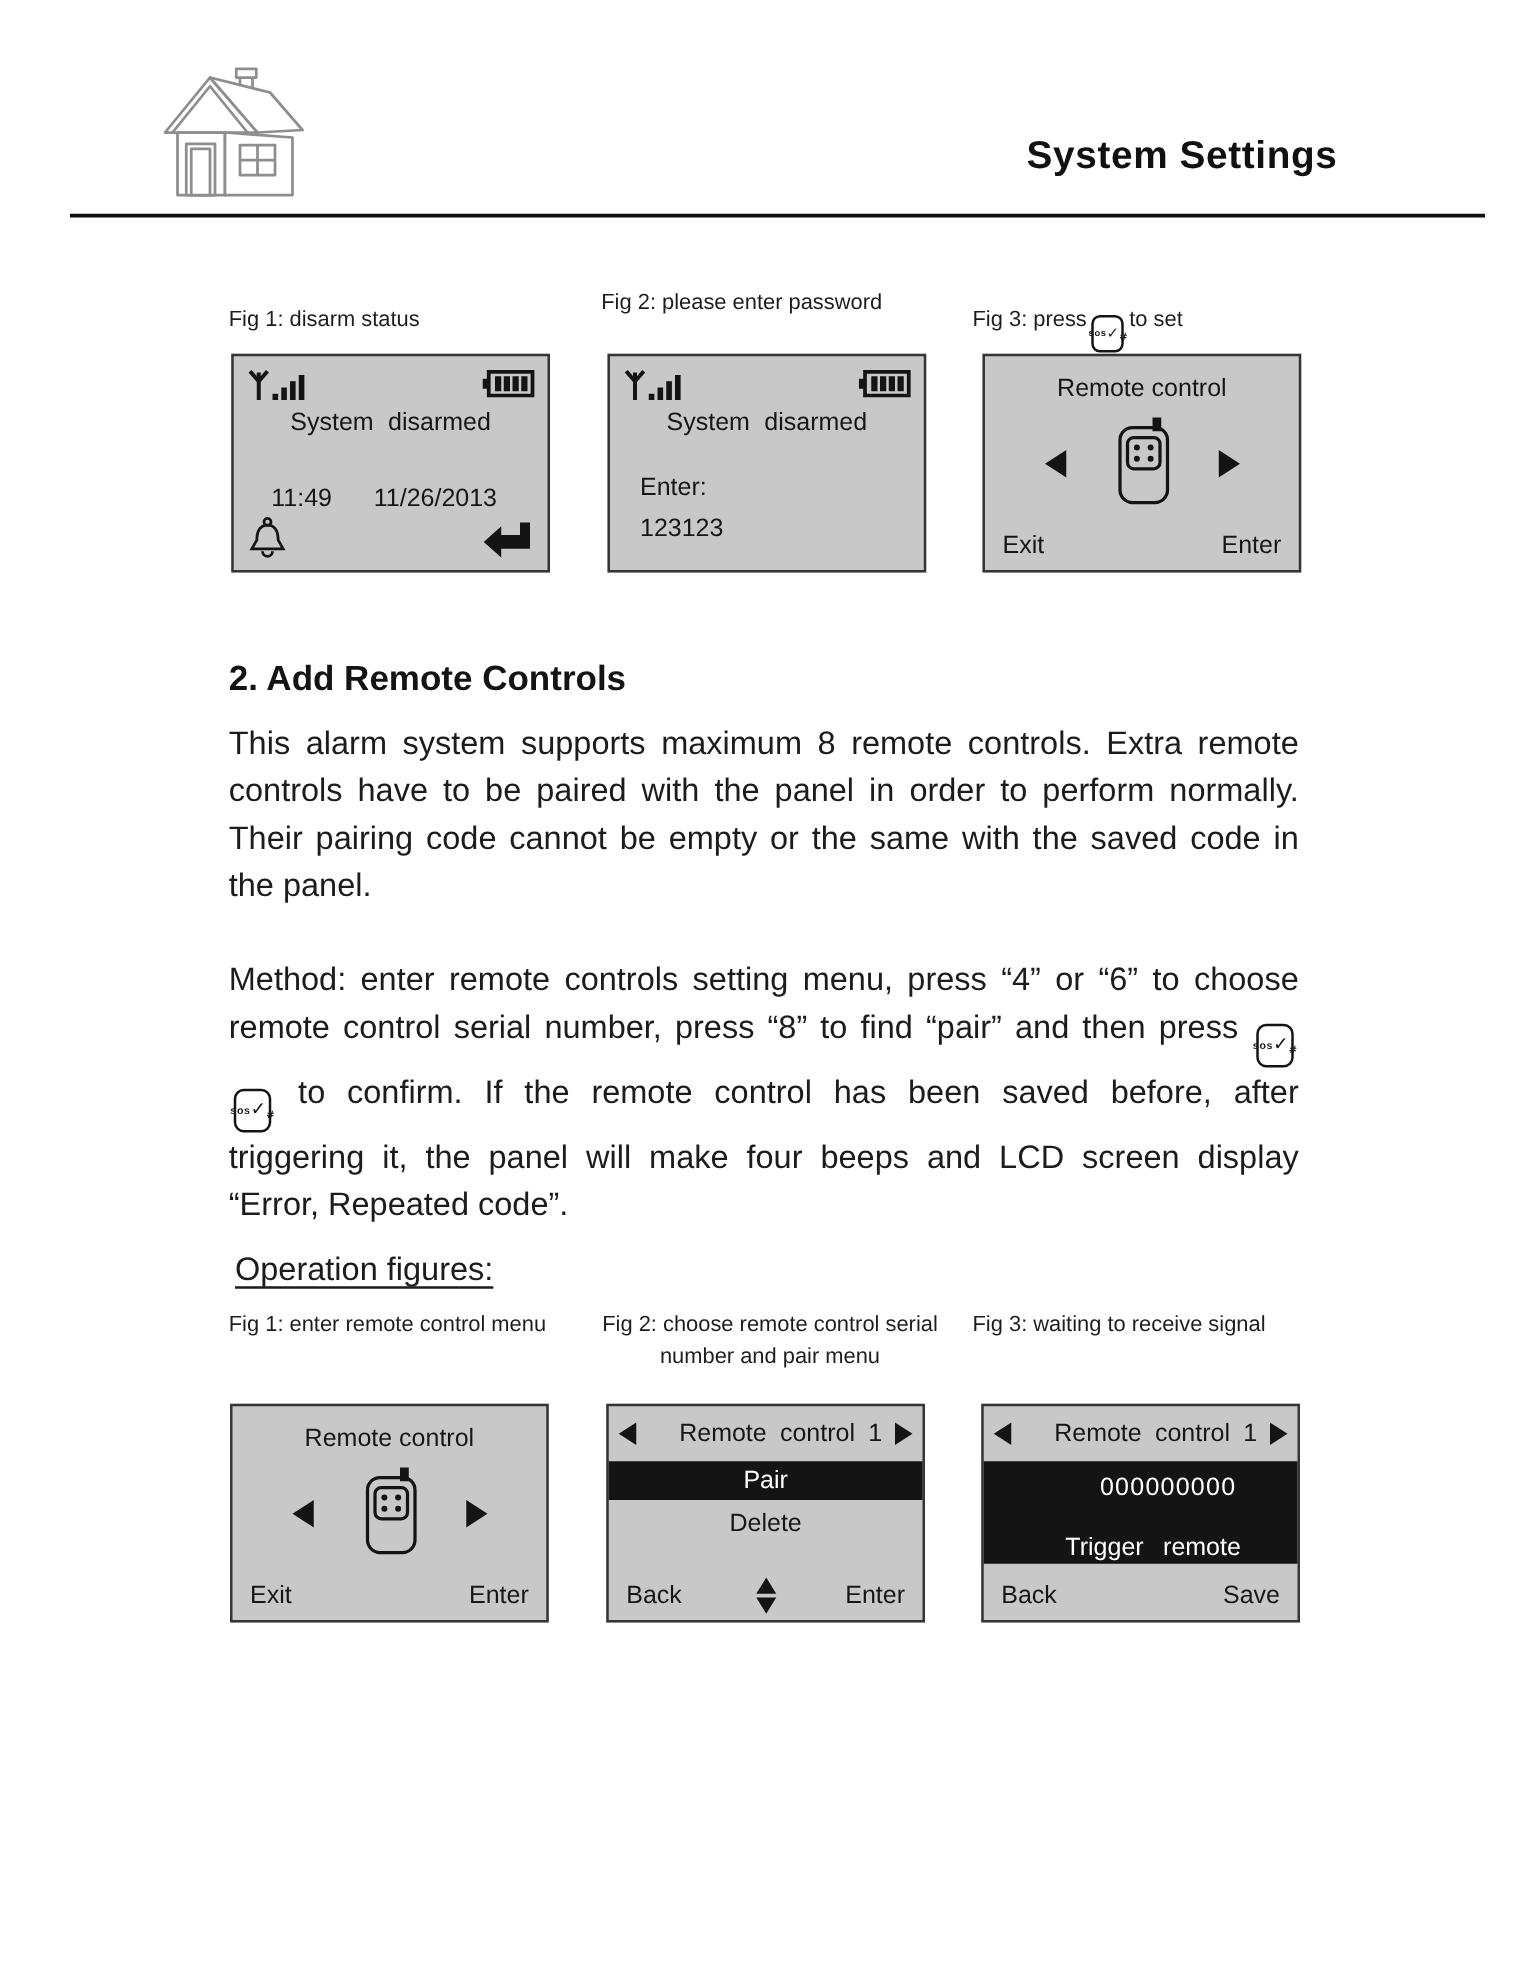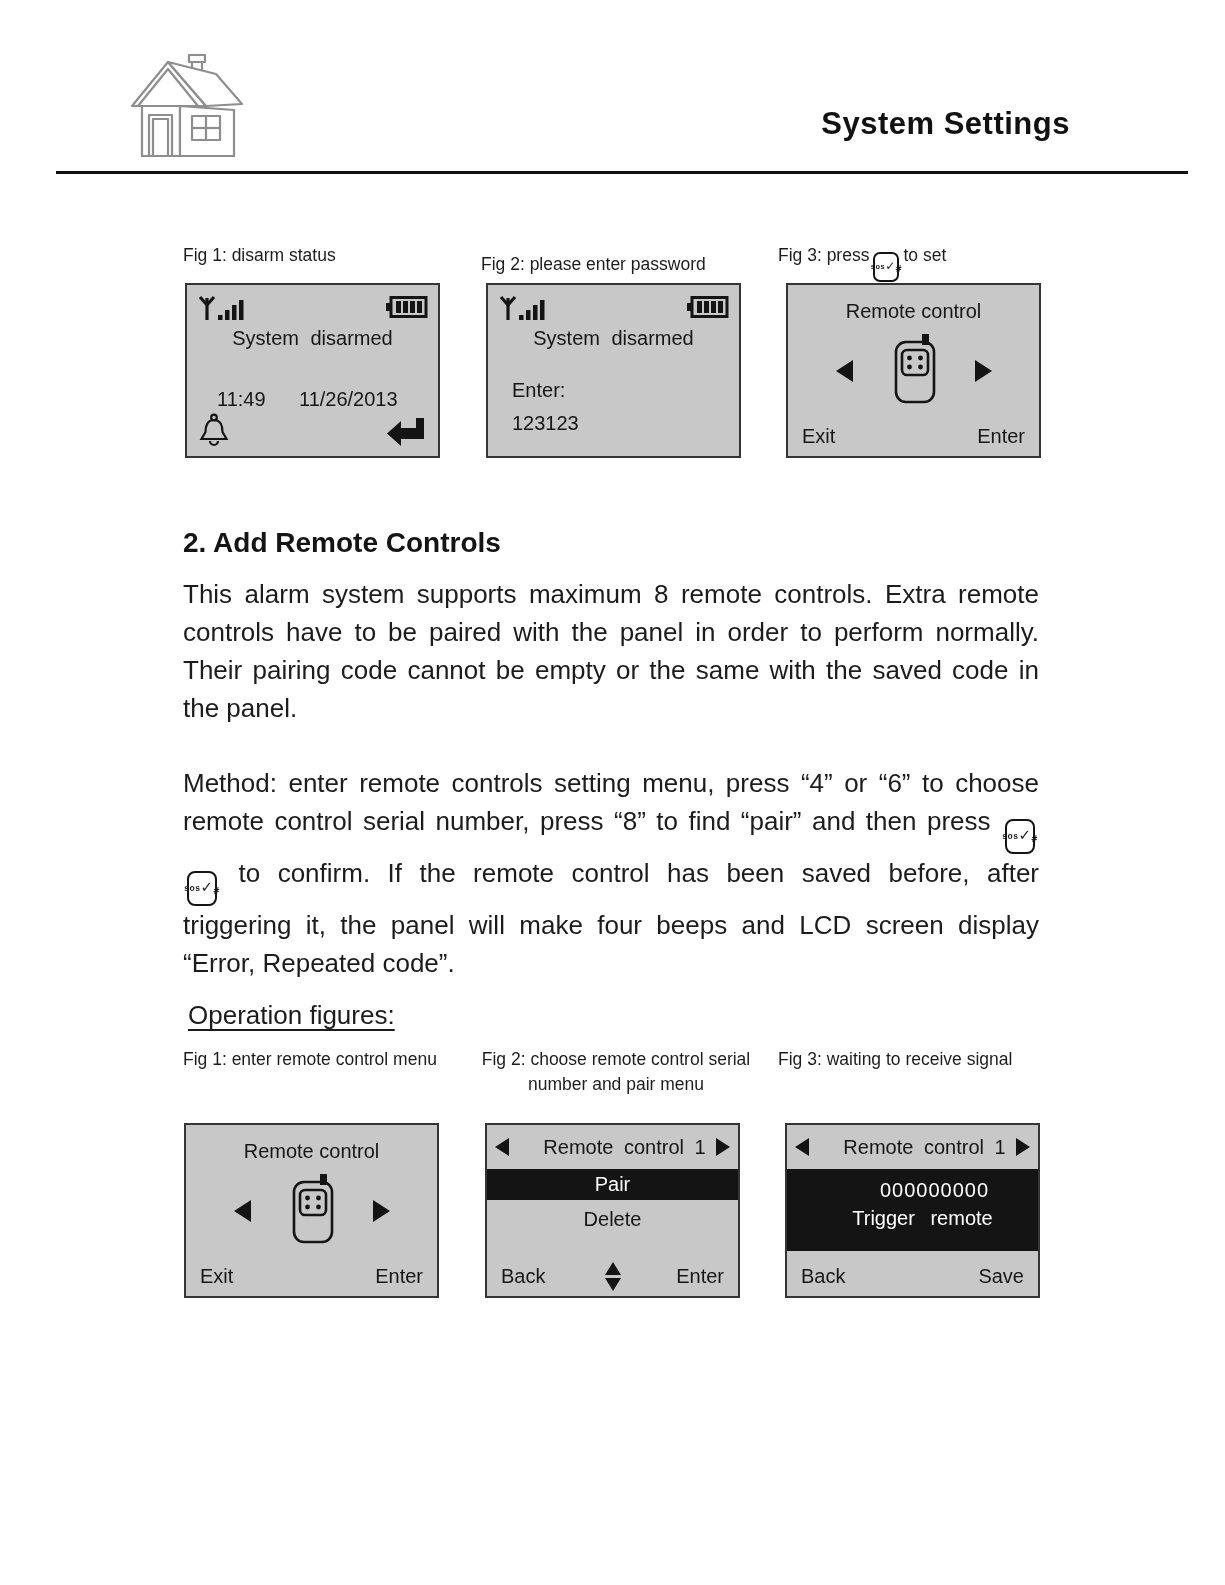--- a/index.html
+++ b/index.html
@@ -44,21 +44,21 @@
 
   
   .hdr-row{position:absolute;left:0;right:0;top:0;height:44px;}
   .hdr-row .title{position:absolute;left:0;right:0;top:0;line-height:44px;text-align:center;word-spacing:5px;margin-left:24px;}
   .hdr-row .tri-left{position:absolute;left:8px;top:13px;}
   .hdr-row .tri-right{position:absolute;right:8px;top:13px;}
   .pair-row{position:absolute;left:0;right:0;top:44px;height:31px;background:#141414;color:#fff;text-align:center;line-height:31px;}
   .delete-row{position:absolute;left:0;right:0;top:75px;height:38px;text-align:center;line-height:38px;}
   .black-block{position:absolute;left:0;right:0;top:44px;height:82px;background:#141414;color:#fff;text-align:center;}
   .code-line{position:absolute;left:0;right:0;top:10px;letter-spacing:1px;margin-left:44px;}
-  .hint-line{position:absolute;left:0;right:0;top:38px;word-spacing:10px;margin-left:20px;}
+  .hint-line{position:absolute;left:0;right:0;top:58px;word-spacing:10px;margin-left:20px;}
 
   
   .body-text{position:absolute;left:183px;top:527px;width:856px;}
   .sec-heading{font-size:28px;font-weight:bold;color:#141414;margin:0 0 16px 0;}
   .para{font-size:26px;line-height:38px;text-align:justify;color:#1c1c1c;margin:0;}
   .para+.para{margin-top:37px;}
   .op-heading{position:absolute;left:188px;top:1000px;font-size:26px;color:#1c1c1c;text-decoration:underline;text-underline-offset:5px;text-decoration-thickness:2px;}
 
   
   .sos-key{display:inline-flex;flex-direction:row;align-items:center;justify-content:center;
@@ -103,21 +103,21 @@
       <rect x="25" y="67" width="15" height="37"></rect>
       <rect x="64" y="64" width="28" height="24"></rect>
       <line x1="78" y1="64" x2="78" y2="88"></line>
       <line x1="64" y1="76" x2="92" y2="76"></line>
     </g>
   </svg>
   <div class="page-title">System Settings</div>
   <div class="head-rule"></div>
 
   <div class="cap" style="left:183px;top:243px;">Fig 1: disarm status</div>
-  <div class="cap" style="left:481px;top:252px;">Fig 2: please enter password</div>
+  <div class="cap" style="left:481px;top:229px;">Fig 2: please enter password</div>
   <div class="cap" style="left:778px;top:243px;">
     <span>Fig 3: press</span><span class="sos-key small">
         <span class="t">sos</span>
         <span class="c"><span>✓</span><span class="h">#</span></span>
       </span><span>to set</span>
   </div>
 
   <div class="screen" style="left:185px;top:283px;">
     <svg class="sb-signal" width="48" height="28" viewBox="0 0 48 28">
       <g stroke="#141414" stroke-width="3.2" fill="none">

